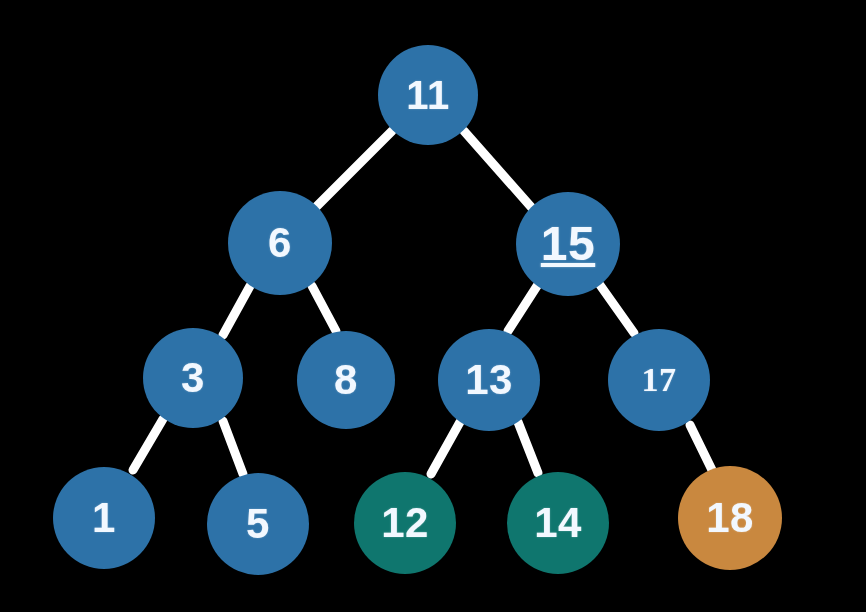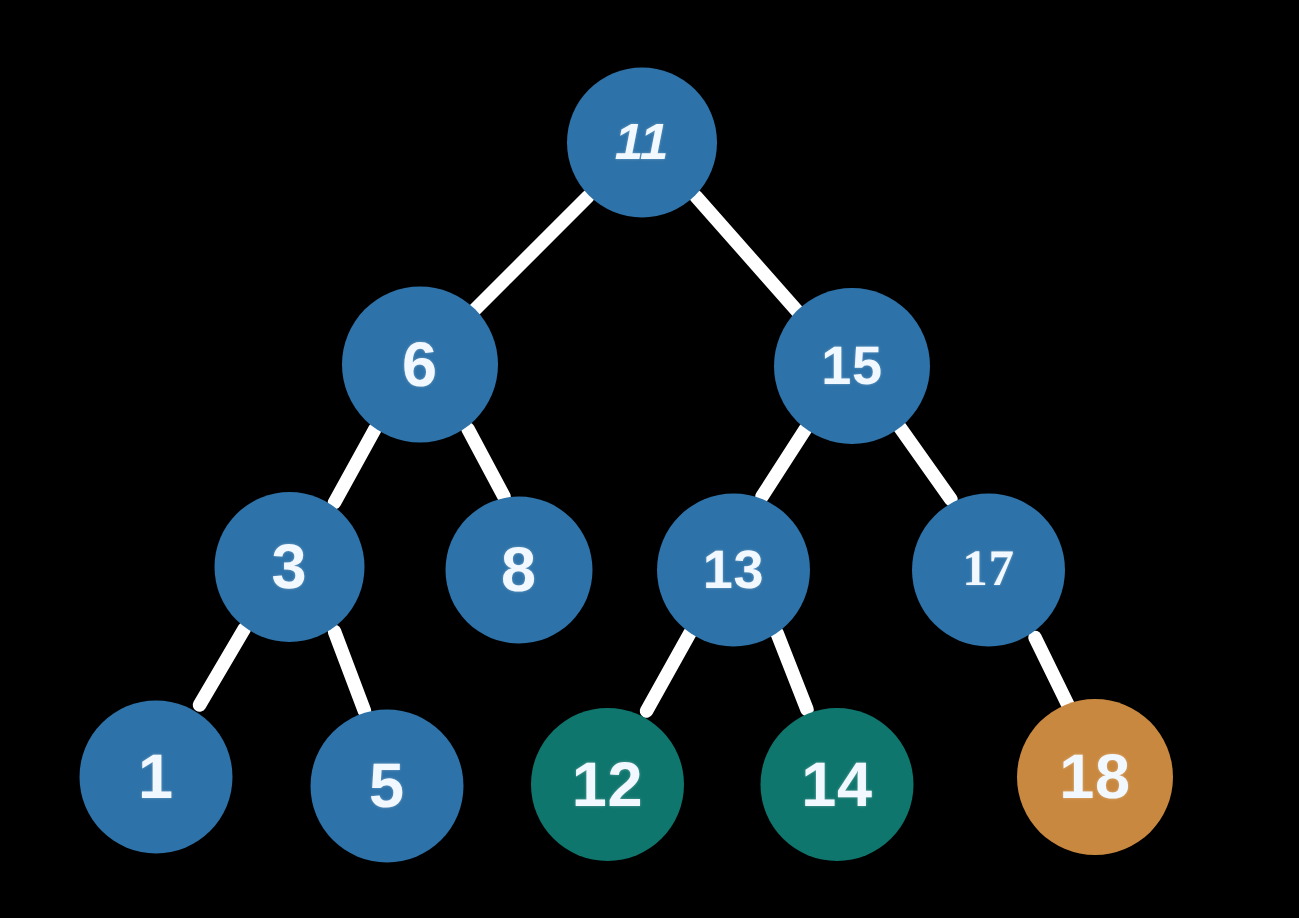--- a/index.html
+++ b/index.html
@@ -55,36 +55,36 @@
       <line x1="600" y1="285" x2="634" y2="333" stroke="#ffffff" stroke-width="9" stroke-linecap="round"></line>
       <line x1="163" y1="419" x2="133" y2="470" stroke="#ffffff" stroke-width="9" stroke-linecap="round"></line>
       <line x1="223" y1="421" x2="243" y2="474" stroke="#ffffff" stroke-width="9" stroke-linecap="round"></line>
       <line x1="460" y1="422" x2="431" y2="474" stroke="#ffffff" stroke-width="9" stroke-linecap="round"></line>
       <line x1="518" y1="422" x2="538" y2="473" stroke="#ffffff" stroke-width="9" stroke-linecap="round"></line>
       <line x1="690" y1="425" x2="712" y2="470" stroke="#ffffff" stroke-width="9" stroke-linecap="round"></line>
     </svg>
 
   <div id="node-layer">
       <div class="tree-node" style="left: 378px; top: 45px; width: 100px; height: 100px; background: rgb(45, 114, 168);">
-        <span class="node-label" style="font-size: 34px; font-style: italic;">11</span>
+        <span class="node-label" style="font-size: 40px;">11</span>
       </div>
       <div class="tree-node" style="left: 228px; top: 191px; width: 104px; height: 104px; background: rgb(45, 114, 168);">
         <span class="node-label" style="font-size: 42px;">6</span>
       </div>
       <div class="tree-node" style="left: 516px; top: 192px; width: 104px; height: 104px; background: rgb(45, 114, 168);">
-        <span class="node-label" style="font-size: 36px;">15</span>
+        <span class="node-label" style="font-size: 48px; text-decoration: underline;">15</span>
       </div>
       <div class="tree-node" style="left: 143px; top: 328px; width: 100px; height: 100px; background: rgb(45, 114, 168);">
         <span class="node-label" style="font-size: 42px;">3</span>
       </div>
       <div class="tree-node" style="left: 297px; top: 331px; width: 98px; height: 98px; background: rgb(45, 114, 168);">
         <span class="node-label" style="font-size: 42px;">8</span>
       </div>
       <div class="tree-node" style="left: 438px; top: 329px; width: 102px; height: 102px; background: rgb(45, 114, 168);">
-        <span class="node-label" style="font-size: 36px;">13</span>
+        <span class="node-label" style="font-size: 42px;">13</span>
       </div>
       <div class="tree-node" style="left: 608px; top: 329px; width: 102px; height: 102px; background: rgb(45, 114, 168);">
         <span class="node-label" style="font-size: 34px; font-family: Liberation Serif, serif;">17</span>
       </div>
       <div class="tree-node" style="left: 53px; top: 467px; width: 102px; height: 102px; background: rgb(45, 114, 168);">
         <span class="node-label" style="font-size: 42px;">1</span>
       </div>
       <div class="tree-node" style="left: 207px; top: 473px; width: 102px; height: 102px; background: rgb(45, 114, 168);">
         <span class="node-label" style="font-size: 42px;">5</span>
       </div>

